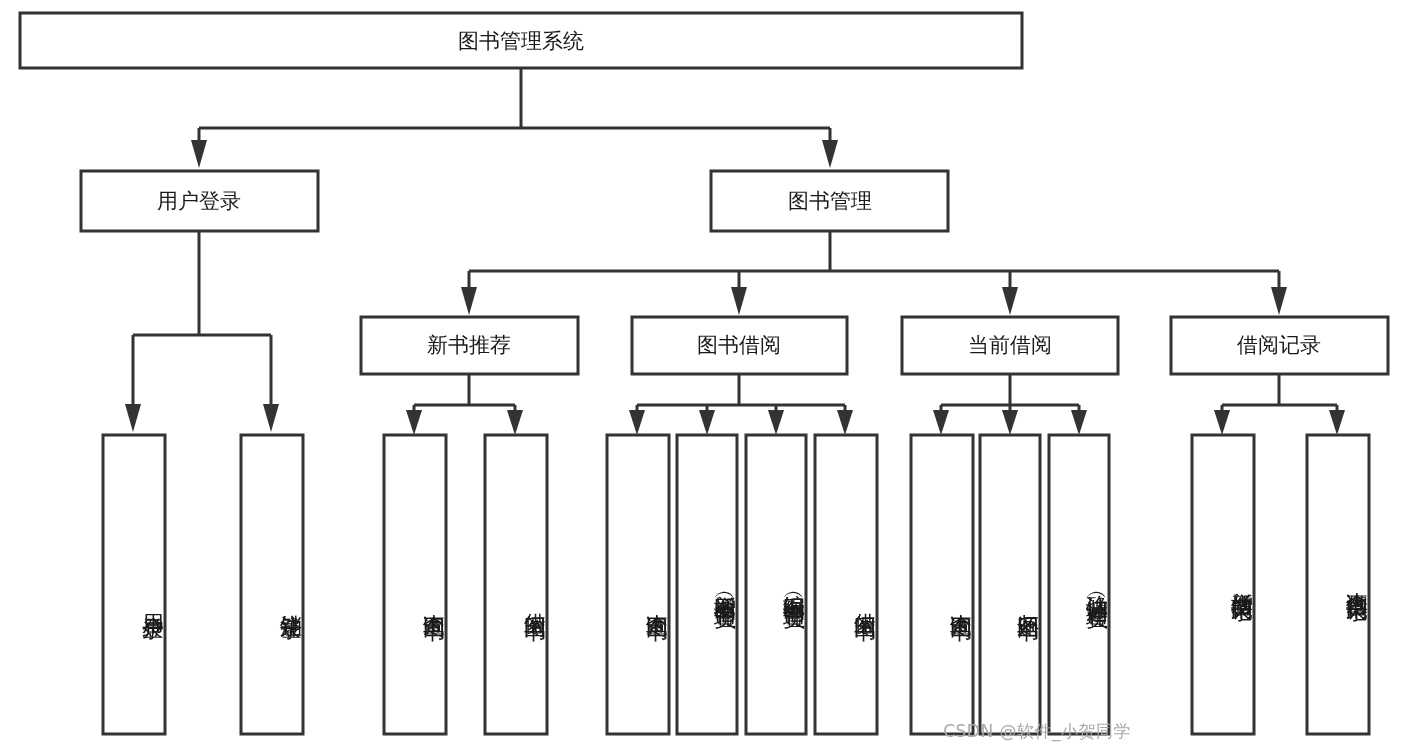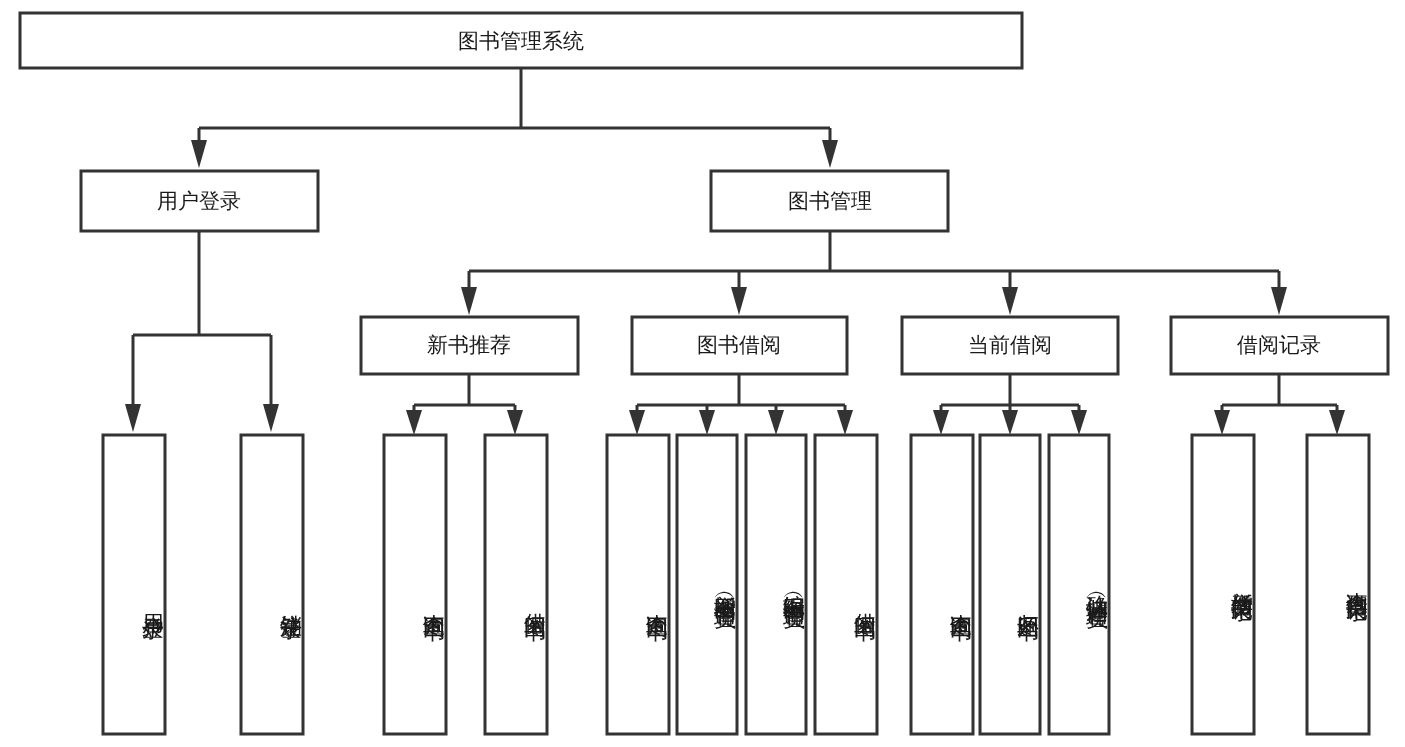--- a/index.html
+++ b/index.html
@@ -218,14 +218,15 @@
   <div class="leaf-label" style="left:746px; top:443px; width:60px; height:285px;">编辑图书（管理员）</div>
   <div class="leaf-label" style="left:815px; top:500px; width:62px; height:200px;">借阅图书</div>
 
   <div class="leaf-label" style="left:911px; top:500px; width:62px; height:200px;">查询图书</div>
   <div class="leaf-label" style="left:980px; top:500px; width:60px; height:200px;">归还图书</div>
   <div class="leaf-label" style="left:1049px; top:443px; width:60px; height:285px;">确认归还（管理员）</div>
 
   <div class="leaf-label" style="left:1192px; top:455px; width:62px; height:250px;">新增借阅记录</div>
   <div class="leaf-label" style="left:1307px; top:455px; width:62px; height:250px;">查询借阅记录</div>
 
+  <div class="watermark">CSDN @软件_小贺同学</div>
 
 </div>
 
 </body></html>

